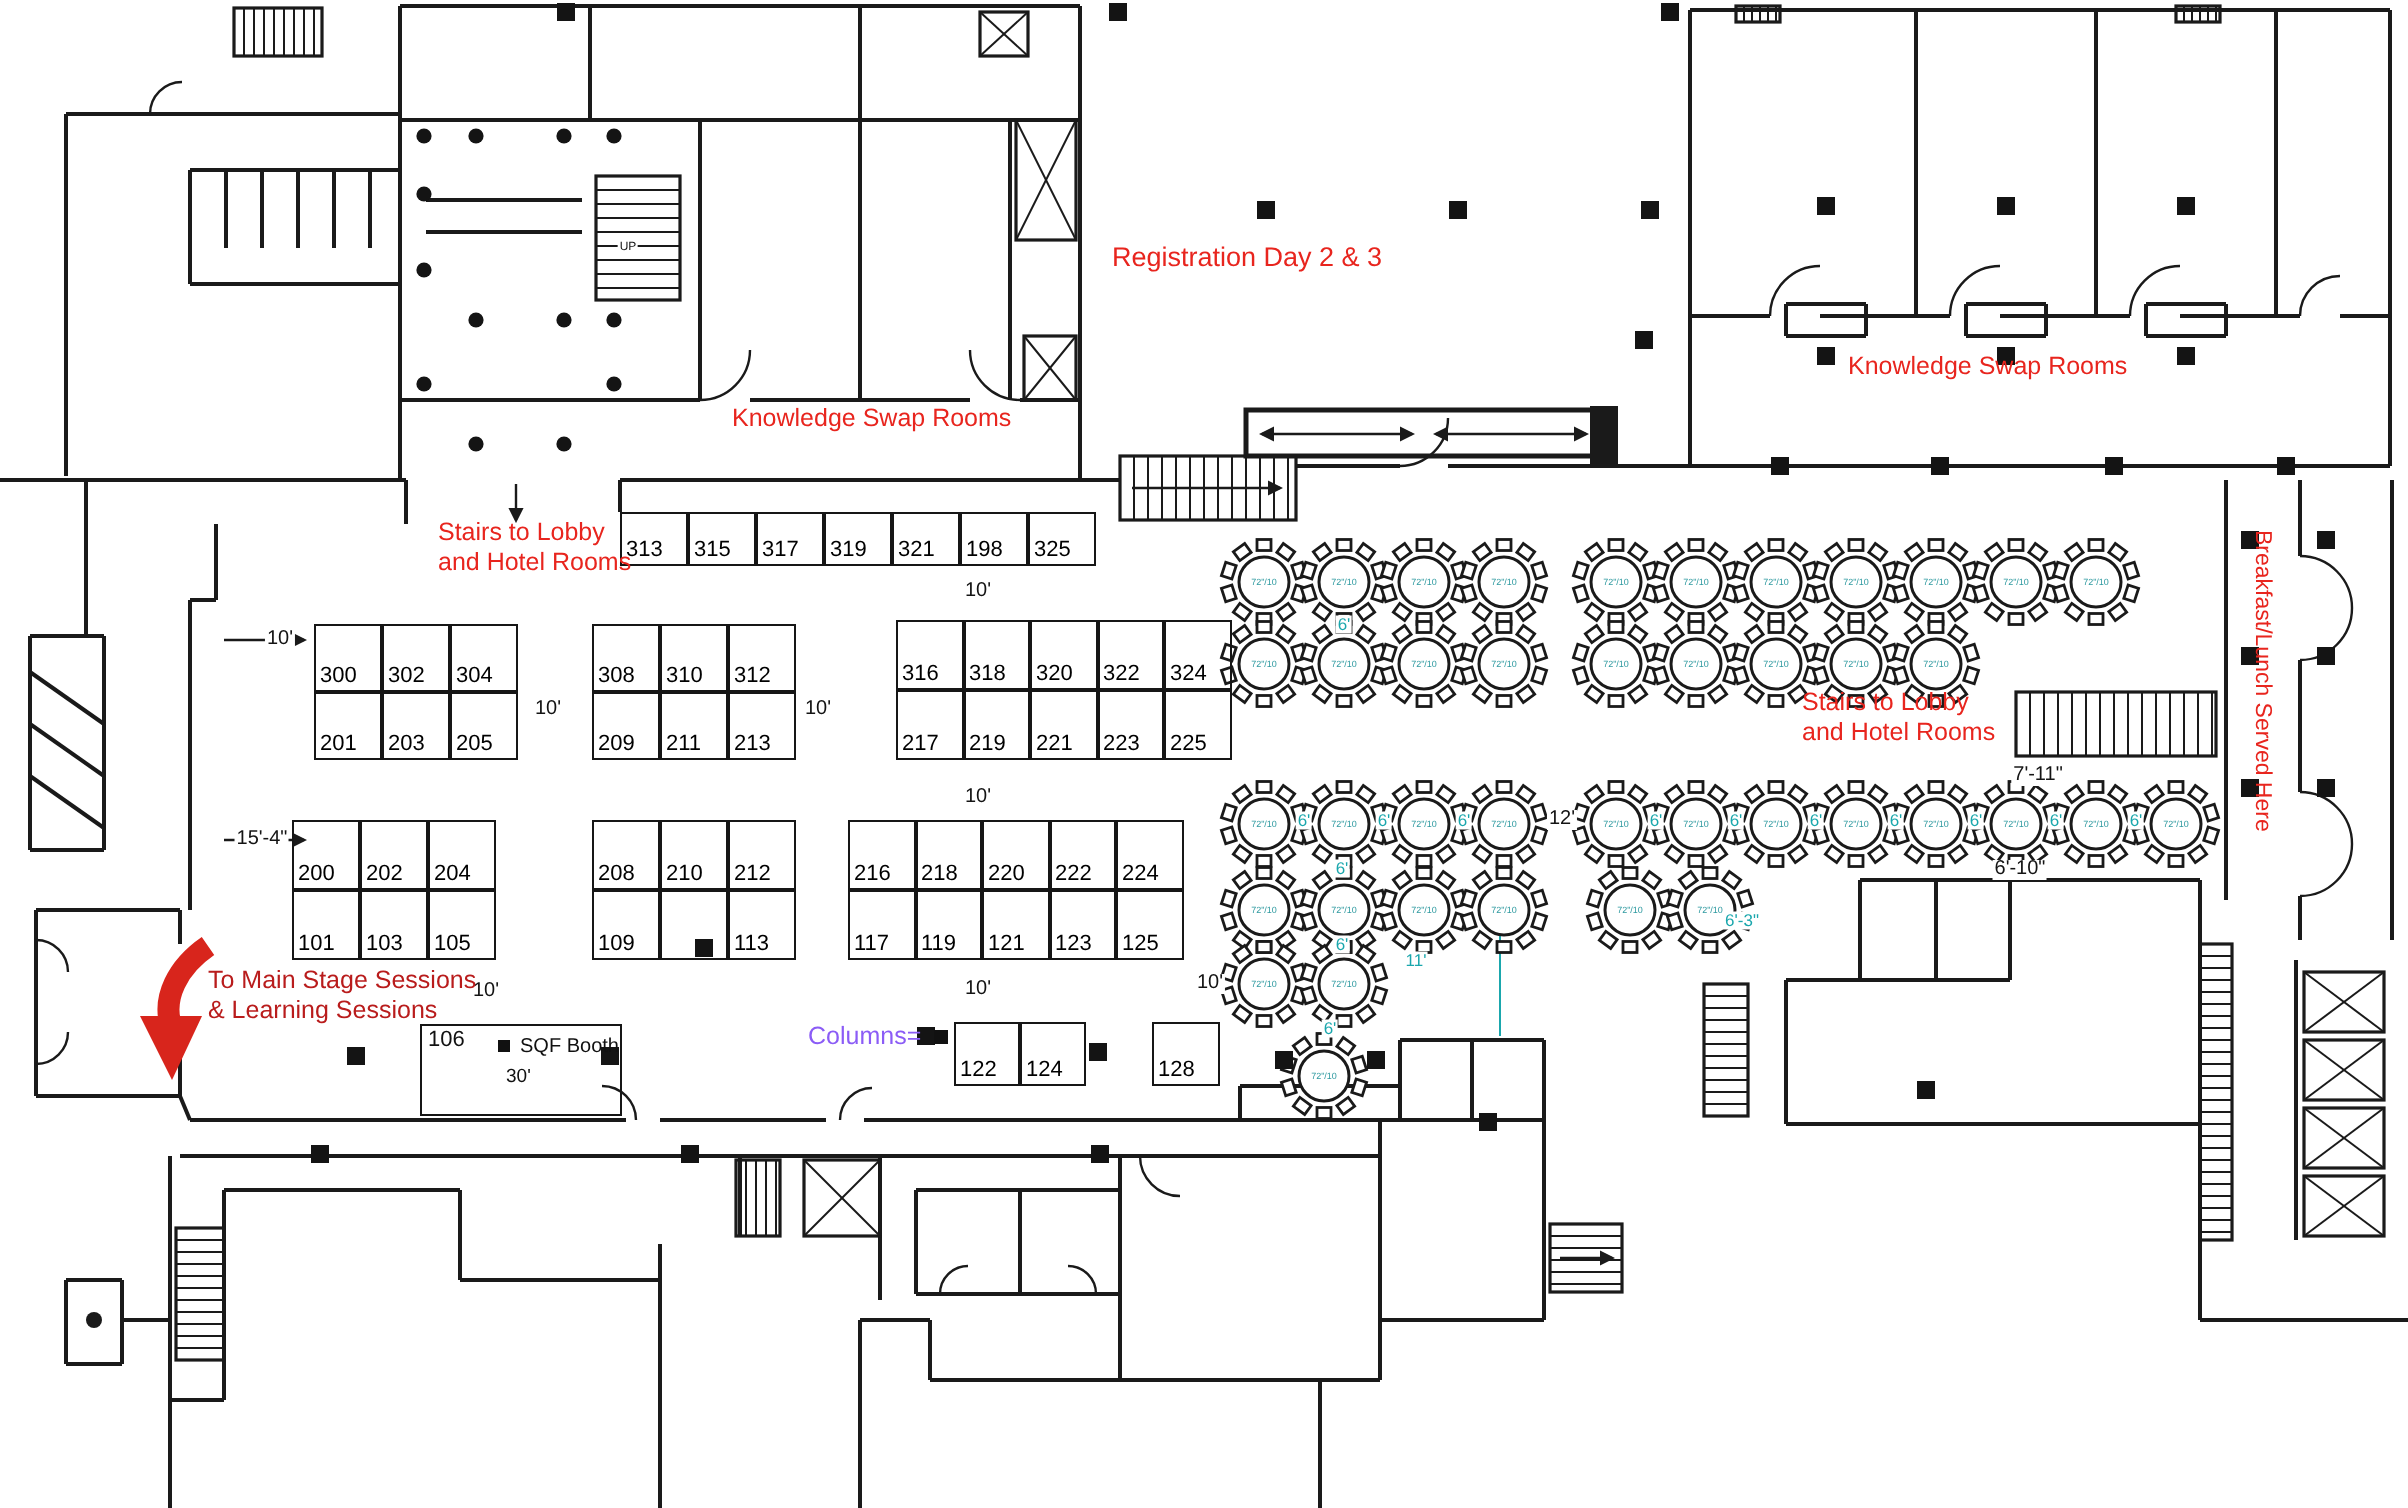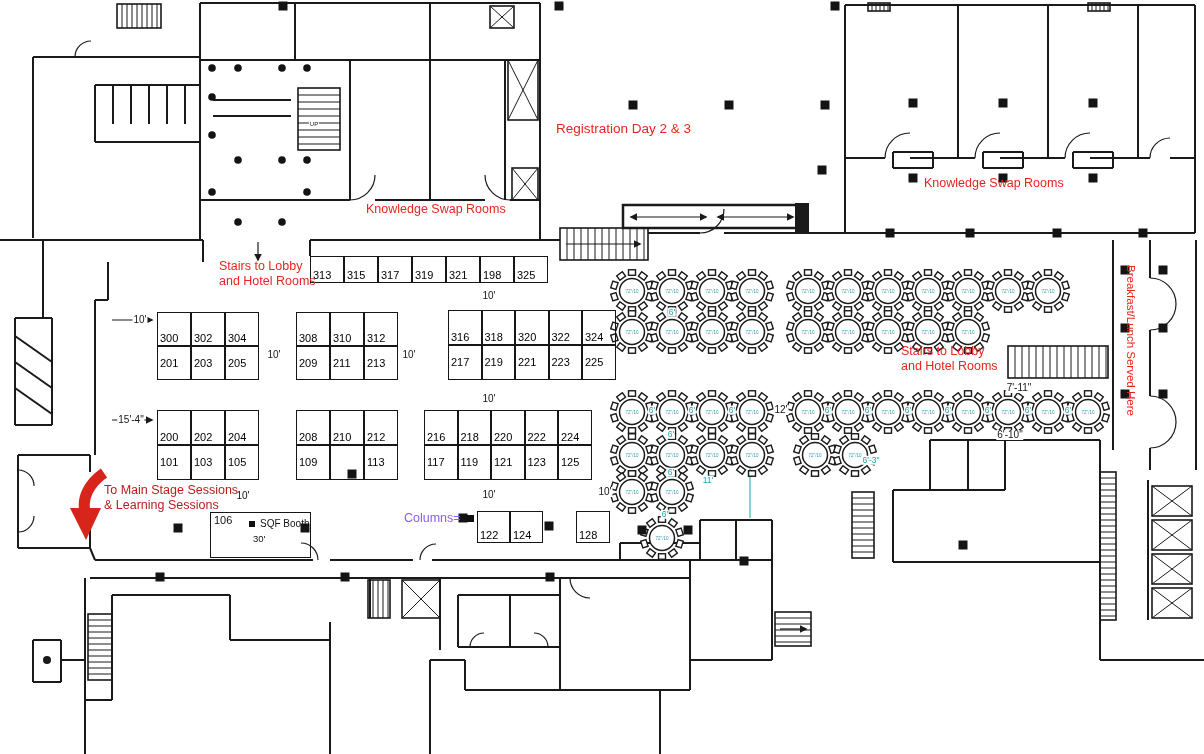--- a/index.html
+++ b/index.html
@@ -1,21 +1,21 @@
 <!DOCTYPE html>
 <html><head>
 <meta charset="utf-8">
 <style>
   html,body{margin:0;padding:0;background:#fff}
   #canvas{position:relative;width:1204px;height:754px;background:#fff;overflow:hidden;
           font-family:"Liberation Sans",sans-serif;color:#111}
   svg.layer{position:absolute;left:0;top:0}
   .block{position:absolute;display:grid;background:transparent}
   .cell{border:1px solid #161616;box-sizing:border-box;display:flex;align-items:flex-end;padding:1px 2px}
-  .cell.bot{align-items:center}
+  .cell.bot{align-items:flex-end}
   .num{font-size:11px;font-weight:500;line-height:1;color:#000}
   .dim{position:absolute;transform:translate(-50%,-50%);font-size:10px;color:#141414;background:#fff;
        padding:0 1px;line-height:1;white-space:nowrap}
   .dim.teal{font-size:8.5px}
   .ann{position:absolute;line-height:1.2;white-space:nowrap;font-weight:400}
   .ann.vert{writing-mode:vertical-rl}
   .sq{display:inline-block;width:7px;height:7px;background:#111;margin-left:6px}
   #sqf{position:absolute;left:210px;top:512px;width:101px;height:46px;border:1.5px solid #161616;box-sizing:border-box}
   #sqf .bnum{position:absolute;left:3px;top:1px;font-size:11px;font-weight:500}
   #sqf .slbl{position:absolute;left:38px;top:5px;font-size:10px;white-space:nowrap}
@@ -1058,21 +1058,21 @@
         <div class="cell bot">
           <span class="num">221</span>
         </div>
         <div class="cell bot">
           <span class="num">223</span>
         </div>
         <div class="cell bot">
           <span class="num">225</span>
         </div>
       </div>
-      <div class="block" style="left: 157px; top: 410px; grid-template-columns: repeat(3, 34px); grid-auto-rows: 35px;">
+      <div class="block" style="left: 146px; top: 410px; grid-template-columns: repeat(3, 34px); grid-auto-rows: 35px;">
         <div class="cell">
           <span class="num">200</span>
         </div>
         <div class="cell">
           <span class="num">202</span>
         </div>
         <div class="cell">
           <span class="num">204</span>
         </div>
         <div class="cell bot">

